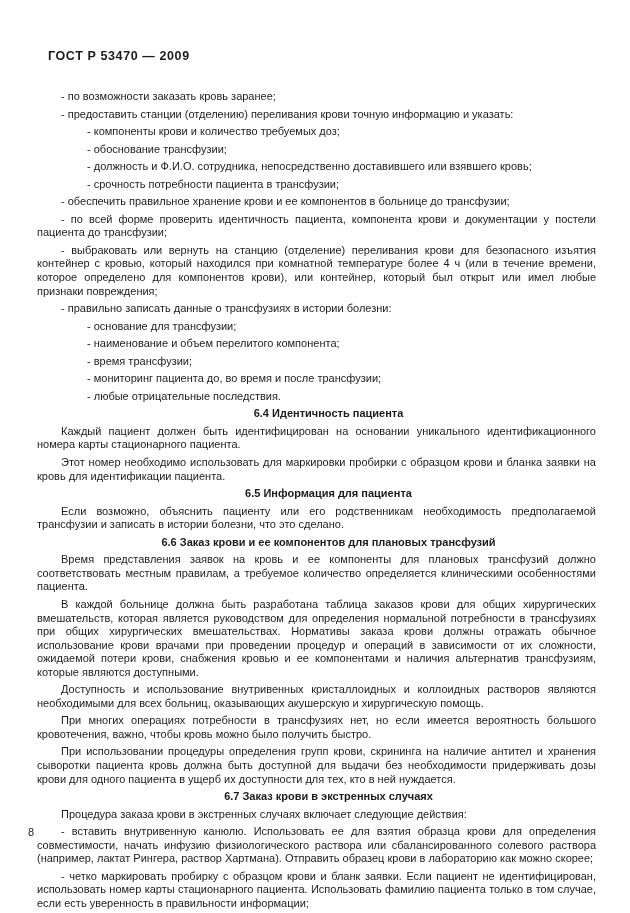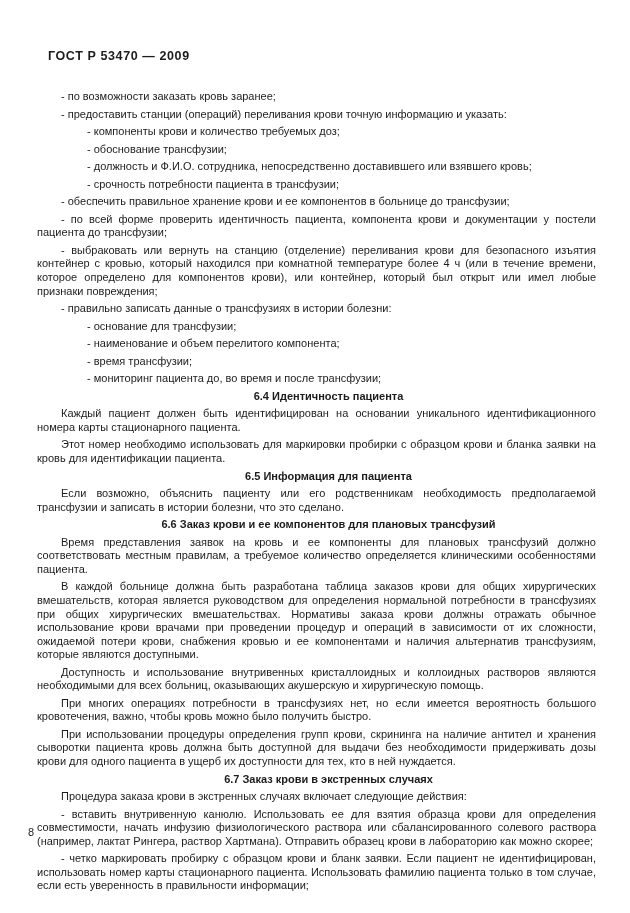--- a/index.html
+++ b/index.html
@@ -54,33 +54,34 @@
   }
 </style>
 </head>
 <body>
 
 <div class="page">
   <div class="running-header">ГОСТ Р 53470 — 2009</div>
 
   <div class="content" id="content">
       <p class="li1">- по возможности заказать кровь заранее;</p>
-      <p class="li1">- предоставить станции (операций) переливания крови точную информацию и указать:</p>
+      <p class="li1">- предоставить станции (отделению) переливания крови точную информацию и указать:</p>
       <p class="li2">- компоненты крови и количество требуемых доз;</p>
       <p class="li2">- обоснование трансфузии;</p>
       <p class="li2">- должность и Ф.И.О. сотрудника, непосредственно доставившего или взявшего кровь;</p>
       <p class="li2">- срочность потребности пациента в трансфузии;</p>
       <p class="li1">- обеспечить правильное хранение крови и ее компонентов в больнице до трансфузии;</p>
       <p class="li1">- по всей форме проверить идентичность пациента, компонента крови и документации у постели пациента до трансфузии;</p>
       <p class="li1">- выбраковать или вернуть на станцию (отделение) переливания крови для безопасного изъятия контейнер с кровью, который находился при комнатной температуре более 4 ч (или в течение времени, которое определено для компонентов крови), или контейнер, который был открыт или имел любые признаки повреждения;</p>
       <p class="li1">- правильно записать данные о трансфузиях в истории болезни:</p>
       <p class="li2">- основание для трансфузии;</p>
       <p class="li2">- наименование и объем перелитого компонента;</p>
       <p class="li2">- время трансфузии;</p>
       <p class="li2">- мониторинг пациента до, во время и после трансфузии;</p>
+      <p class="li2">- любые отрицательные последствия.</p>
       <p class="heading">6.4 Идентичность пациента</p>
       <p class="para">Каждый пациент должен быть идентифицирован на основании уникального идентификационного номера карты стационарного пациента.</p>
       <p class="para">Этот номер необходимо использовать для маркировки пробирки с образцом крови и бланка заявки на кровь для идентификации пациента.</p>
       <p class="heading">6.5 Информация для пациента</p>
       <p class="para">Если возможно, объяснить пациенту или его родственникам необходимость предполагаемой трансфузии и записать в истории болезни, что это сделано.</p>
       <p class="heading">6.6 Заказ крови и ее компонентов для плановых трансфузий</p>
       <p class="para">Время представления заявок на кровь и ее компоненты для плановых трансфузий должно соответствовать местным правилам, а требуемое количество определяется клиническими особенностями пациента.</p>
       <p class="para">В каждой больнице должна быть разработана таблица заказов крови для общих хирургических вмешательств, которая является руководством для определения нормальной потребности в трансфузиях при общих хирургических вмешательствах. Нормативы заказа крови должны отражать обычное использование крови врачами при проведении процедур и операций в зависимости от их сложности, ожидаемой потери крови, снабжения кровью и ее компонентами и наличия альтернатив трансфузиям, которые являются доступными.</p>
       <p class="para">Доступность и использование внутривенных кристаллоидных и коллоидных растворов являются необходимыми для всех больниц, оказывающих акушерскую и хирургическую помощь.</p>
       <p class="para">При многих операциях потребности в трансфузиях нет, но если имеется вероятность большого кровотечения, важно, чтобы кровь можно было получить быстро.</p>

